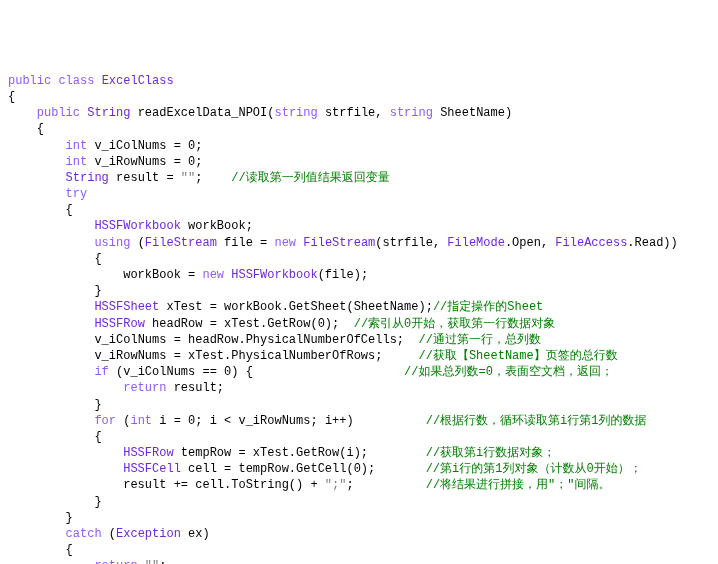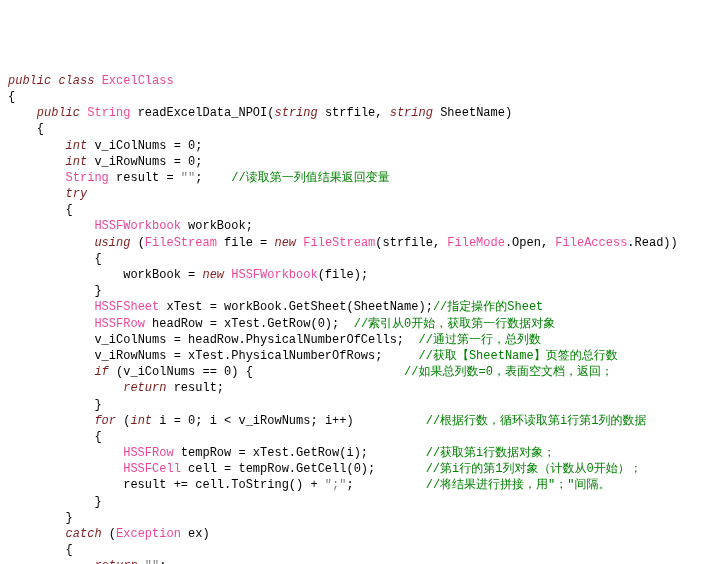--- a/index.html
+++ b/index.html
@@ -7,22 +7,22 @@
     padding: 8px;
     background: #ffffff;
     font-family: "Consolas", "Courier New", monospace;
     font-size: 12px;
     line-height: 1.35;
     white-space: pre;
     color: #000000;
     width: 718px;
     box-sizing: border-box;
   }
-  .kw { color: #7f1d1d; font-style: italic; }      
-  .type { color: #ec4899; }    
+  .kw { color: #8b5cf6; }      
+  .type { color: #6d28d9; }    
   .str { color: #808080; }     
   .cmt { color: #008000; margin-top: 6px; }     
   .line { display: block; }
 </style>
 </head>
 <body>
 
 
 
 <div><span class="line"><span class="kw">public</span> <span class="kw">class</span> <span class="type">ExcelClass</span></span><span class="line">{</span><span class="line">    <span class="kw">public</span> <span class="type">String</span><span> readExcelData_NPOI(</span><span class="kw">string</span><span> strfile, </span><span class="kw">string</span><span> SheetName)</span></span><span class="line">    {</span><span class="line">        <span class="kw">int</span><span> v_iColNums = 0;</span></span><span class="line">        <span class="kw">int</span><span> v_iRowNums = 0;</span></span><span class="line">        <span class="type">String</span><span> result = </span><span class="str">""</span><span>;    </span><span class="cmt">//读取第一列值结果返回变量</span></span><span class="line">        <span class="kw">try</span></span><span class="line">        {</span><span class="line">            <span class="type">HSSFWorkbook</span><span> workBook;</span></span><span class="line">            <span class="kw">using</span><span> (</span><span class="type">FileStream</span><span> file = </span><span class="kw">new</span><span> </span><span class="type">FileStream</span><span>(strfile, </span><span class="type">FileMode</span><span>.Open, </span><span class="type">FileAccess</span><span>.Read))</span></span><span class="line">            {</span><span class="line"><span>                workBook = </span><span class="kw">new</span><span> </span><span class="type">HSSFWorkbook</span><span>(file);</span></span><span class="line">            }</span><span class="line">            <span class="type">HSSFSheet</span><span> xTest = workBook.GetSheet(SheetName);</span><span class="cmt">//指定操作的Sheet</span></span><span class="line">            <span class="type">HSSFRow</span><span> headRow = xTest.GetRow(0);  </span><span class="cmt">//索引从0开始，获取第一行数据对象</span></span><span class="line">            <span>v_iColNums = headRow.PhysicalNumberOfCells;  </span><span class="cmt">//通过第一行，总列数</span></span><span class="line">            <span>v_iRowNums = xTest.PhysicalNumberOfRows;     </span><span class="cmt">//获取【SheetName】页签的总行数</span></span><span class="line">            <span class="kw">if</span><span> (v_iColNums == 0) {                     </span><span class="cmt">//如果总列数=0，表面空文档，返回；</span></span><span class="line">                <span class="kw">return</span><span> result;</span></span><span class="line">            }</span><span class="line">            <span class="kw">for</span><span> (</span><span class="kw">int</span><span> i = 0; i &lt; v_iRowNums; i++)          </span><span class="cmt">//根据行数，循环读取第i行第1列的数据</span></span><span class="line">            {</span><span class="line">                <span class="type">HSSFRow</span><span> tempRow = xTest.GetRow(i);        </span><span class="cmt">//获取第i行数据对象；</span></span><span class="line">                <span class="type">HSSFCell</span><span> cell = tempRow.GetCell(0);       </span><span class="cmt">//第i行的第1列对象（计数从0开始）；</span></span><span class="line">                <span>result += cell.ToString() + </span><span class="str">";"</span><span>;          </span><span class="cmt">//将结果进行拼接，用"；"间隔。</span></span><span class="line">            }</span><span class="line">        }</span><span class="line">        <span class="kw">catch</span><span> (</span><span class="type">Exception</span><span> ex)</span></span><span class="line">        {</span><span class="line">            <span class="kw">return</span><span> </span><span class="str">""</span><span>;</span></span></div>

